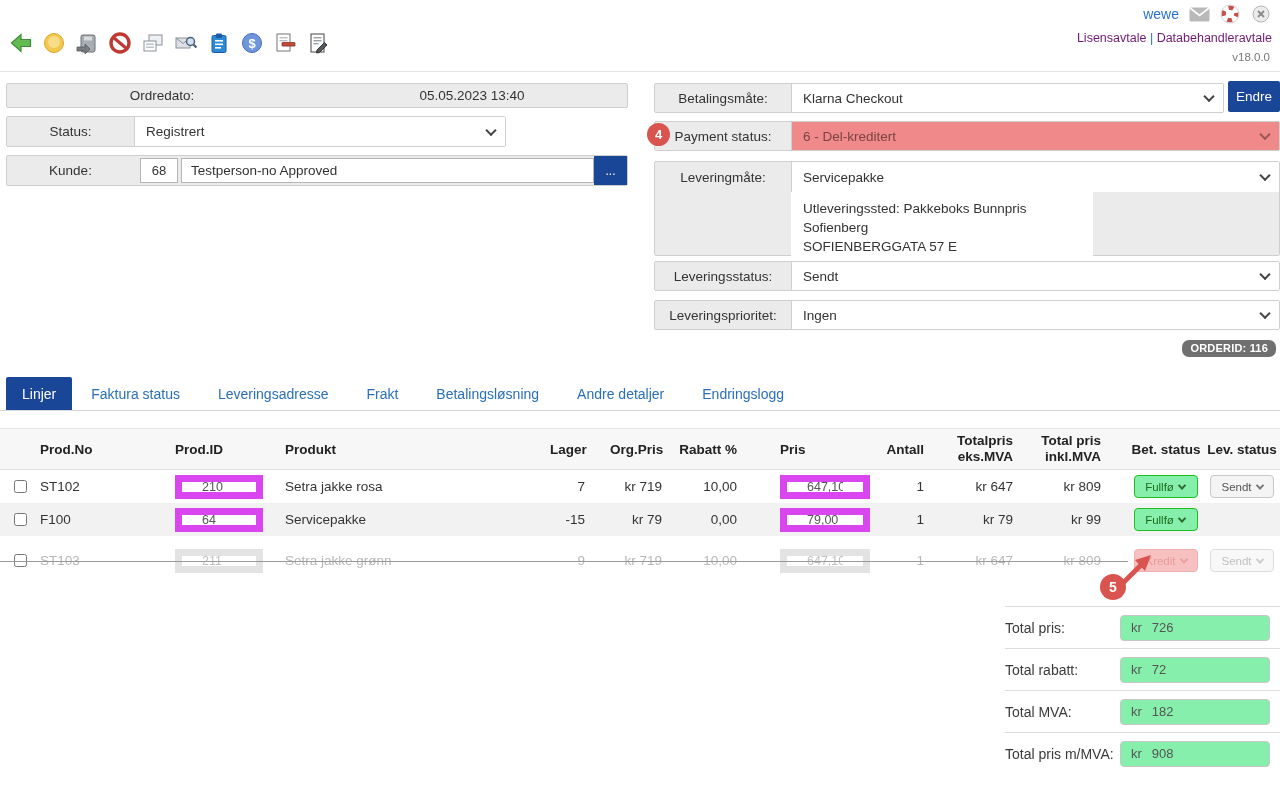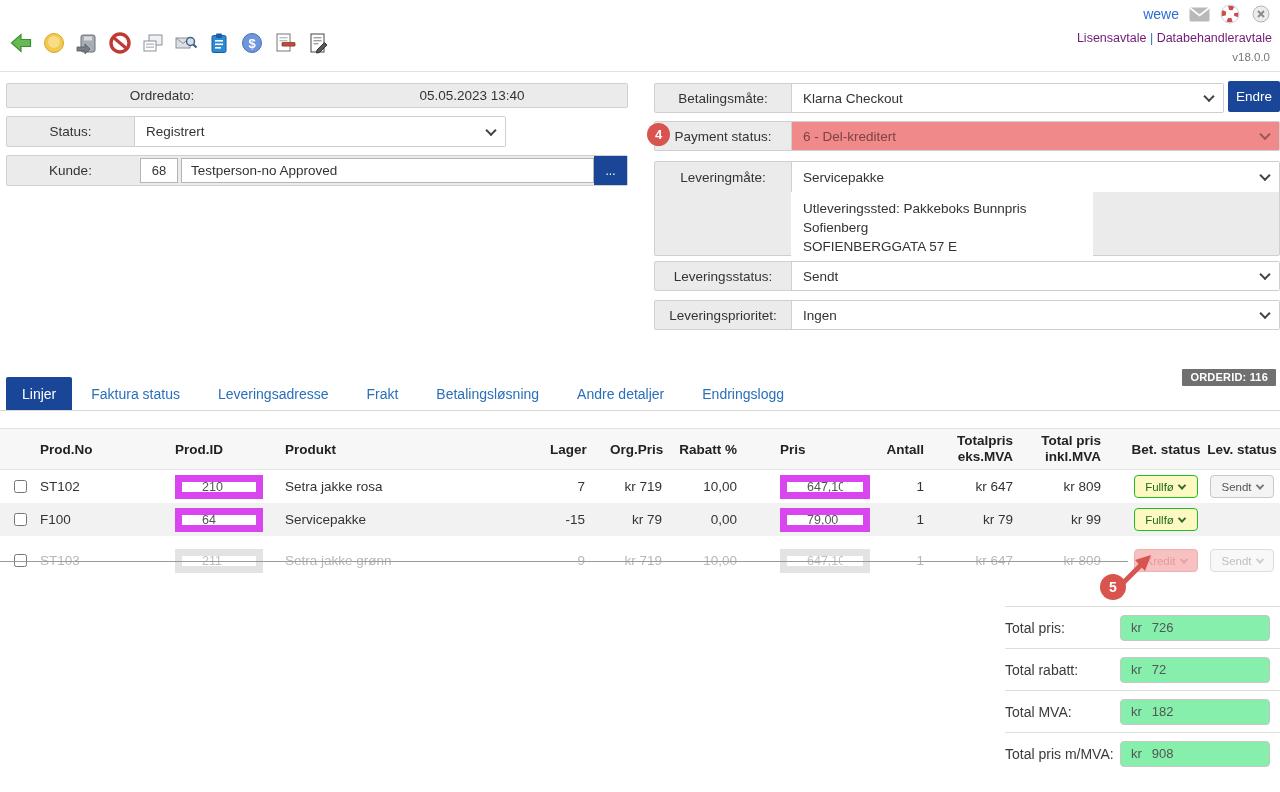--- a/index.html
+++ b/index.html
@@ -32,21 +32,21 @@
 
   .endre-btn { position:absolute; left:1228px; top:81px; width:52px; height:31px; background:#1a4697; color:#fff; border:none; border-radius:2px; font-size:13.5px; font-family:inherit; cursor:pointer; }
 
   .sel-red { background:#f0898a; color:#7b4343; }
   .sel-red .chev { border-color:#9c5555; }
 
   .num-badge { position:absolute; width:23px; height:23px; border-radius:50%; background:#d9534f; color:#fff; font-weight:bold; font-size:13px; display:flex; align-items:center; justify-content:center; z-index:5; }
 
   .addressbox { position:absolute; left:136px; top:30px; width:302px; background:#fff; padding:7px 12px 9px 12px; font-size:13.5px; color:#333; line-height:19px; }
 
-  .orderid-badge { position:absolute; right:4px; top:340px; background:#707070; color:#fff; font-size:11px; font-weight:bold; padding:2px 8px 3px 8px; border-radius:1px; letter-spacing:.2px;margin-top:29px; }
+  .orderid-badge { position:absolute; right:4px; top:340px; background:#707070; color:#fff; font-size:11px; font-weight:bold; padding:2px 8px 3px 8px; border-radius:7px; letter-spacing:.2px; }
 
   
   .tabs { position:absolute; top:377px; left:6px; display:flex; height:33px; font-size:14px; }
   .tab { display:flex; align-items:center; padding:0 19px; color:#2a6fba; cursor:pointer; }
   .tab.active { background:#1a4697; color:#fff; padding:0 16px; border-radius:2px 2px 0 0; }
   .tabline { position:absolute; top:410px; left:0; right:0; border-top:1px solid #d8d8d8; }
 
   
   .table { position:absolute; top:428px; left:0; width:1280px; font-size:13.5px; }
   .thead, .trow { display:grid; grid-template-columns:40px 135px 110px 265px 60px 62px 75px 130px 75px 88px 88px 76px 76px; align-items:center; }
@@ -60,21 +60,21 @@
   .c-right.money { padding-right:27px; }
   .c-right.lager { padding-right:25px; }
   .c-pris { padding-left:33px; }
   .c-center { text-align:center; }
   .hdr-wrap { line-height:16px; }
   .cell-input { width:88px; height:24px; border:7px solid #d946ef; padding:0 20px; font-size:12.5px; color:#555; font-family:inherit; background:#fff; }
   .pris-input { width:90px; }
   .cancelled .cell-input { border-color:#e3e3e3; color:#c0c0c0; }
   .mini-select { position:relative; display:inline-flex; align-items:center; justify-content:center; width:64px; height:23px; border-radius:4px; font-size:11.5px; cursor:pointer; }
   .mini-select .mchev { width:6px; height:6px; border-right:2px solid #2d6b2d; border-bottom:2px solid #2d6b2d; transform:rotate(45deg) translate(-1px,-1px); margin-left:5px; }
-  .ms-green { background:#fef9c3; border:1px solid #1fbf1f; color:#1e6b1e; padding-right:2px; }
+  .ms-green { background:#86efac; border:1px solid #1fbf1f; color:#1e6b1e; padding-right:2px; }
   .ms-gray { background:#f4f4f4; border:1px solid #c8c8c8; color:#555; }
   .ms-gray .mchev { border-color:#777; }
   .ms-pink { background:#f7c1c1; border:1px solid #f0b0b0; color:#e89a9a; }
   .ms-pink .mchev { border-color:#e8a0a0; }
   .ms-disabled { background:#f8f8f8; border:1px solid #ddd; color:#c0c0c0; }
   .ms-disabled .mchev { border-color:#ccc; }
   .strike { position:absolute; left:0; width:1128px; top:50%; border-top:1px solid #9a9a9a; z-index:2; }
 
   .callout5 { position:absolute; left:1095px; top:547px; width:70px; height:55px; z-index:6; }
 

